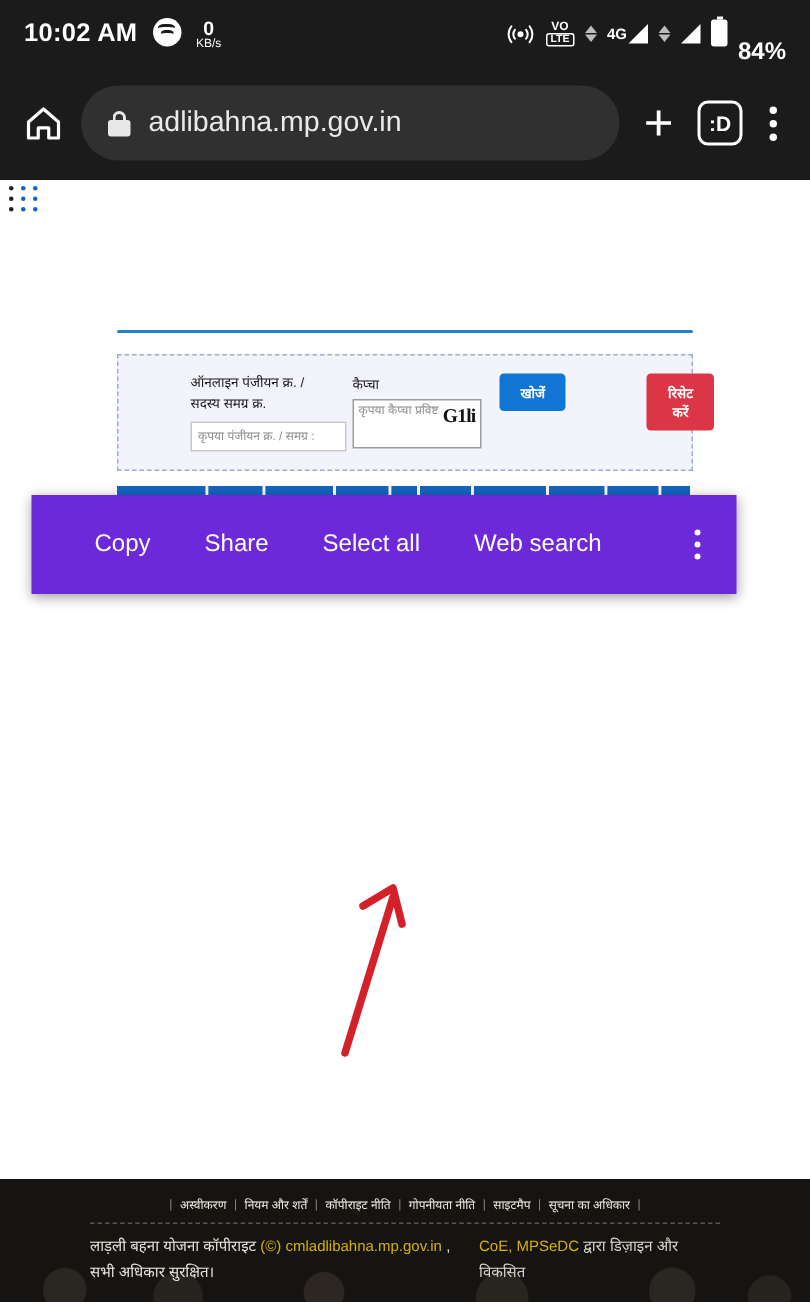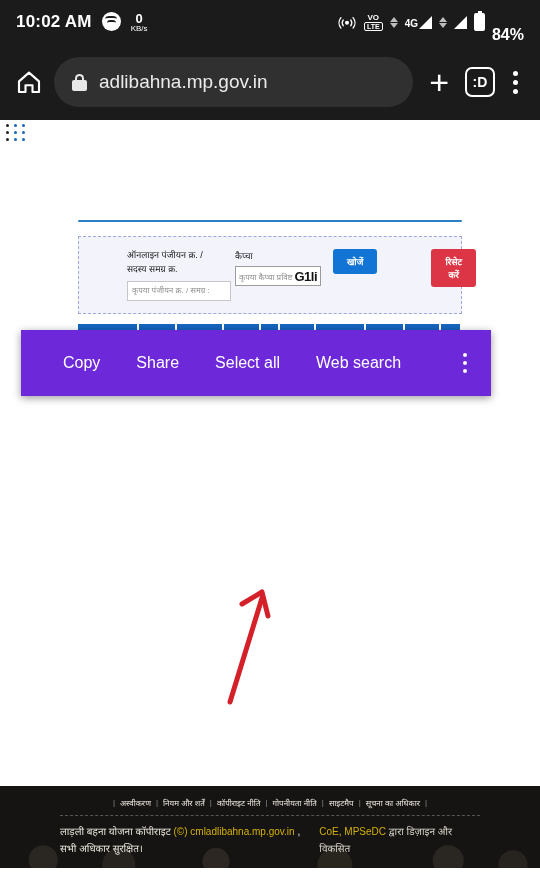--- a/index.html
+++ b/index.html
@@ -94,25 +94,25 @@
     display: flex; align-items: flex-start; gap: 12px; min-height: 66px;
   }
   .fcol-label { font-size: 9px; color: #1a1a1a; line-height: 1.5; width: 96px; }
   .fcol-label .ph {
     margin-top: 5px; border: 1px solid #c7c7c7; background: #fff;
     color: #8e8e8e; font-size: 8px; padding: 3px 4px; width: 104px;
   }
   .fcol-cap { font-size: 9px; color: #1a1a1a; }
   .capinput {
     margin-top: 4px; border: 1px solid #9b9b9b; background: #fff; width: 86px;
-    height: 20px; display: flex; align-items: center; padding: 0 3px;
+    height: 33px; display: flex; padding: 0 3px;
     font-size: 8px; color: #8e8e8e; position: relative; overflow: hidden;
   }
   .captext {
-    position: absolute; right: 3px; top: 2px; font-family: Liberation Sans, sans-serif;
+    position: absolute; right: 3px; top: 2px; font-family: Liberation Serif, serif;
     font-size: 13px; font-weight: 700; color: #111; letter-spacing: -.5px;
   }
   .btn { border: none; border-radius: 3px; color: #fff; font-size: 9px; font-weight: 700; padding: 6px 14px; cursor: pointer; }
   .btn-search { background: #1275d6; }
   .btn-reset { background: #dc3545; margin-left: 42px; }
 
   
   .tablewrap { margin: 10px 78px 0 78px; background: #ededed; }
   .thead { display: flex; height: 9px; }
   .thead i { background: #1565c0; height: 9px; border-right: 2px solid #fff; }

